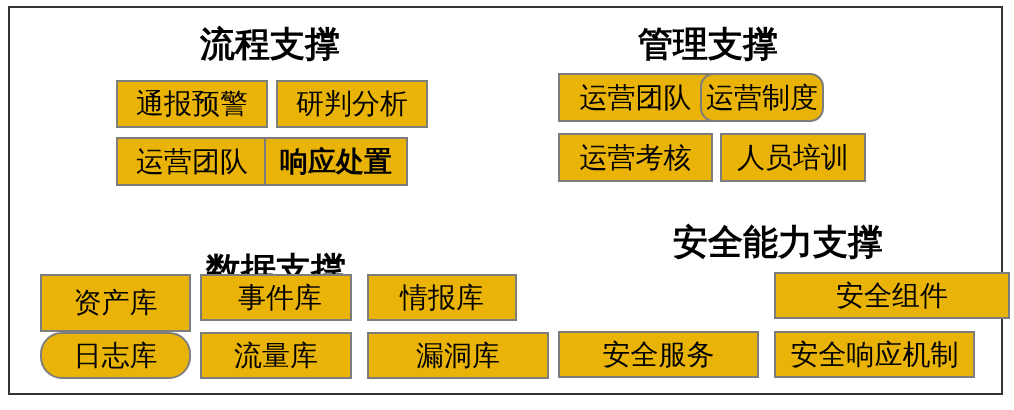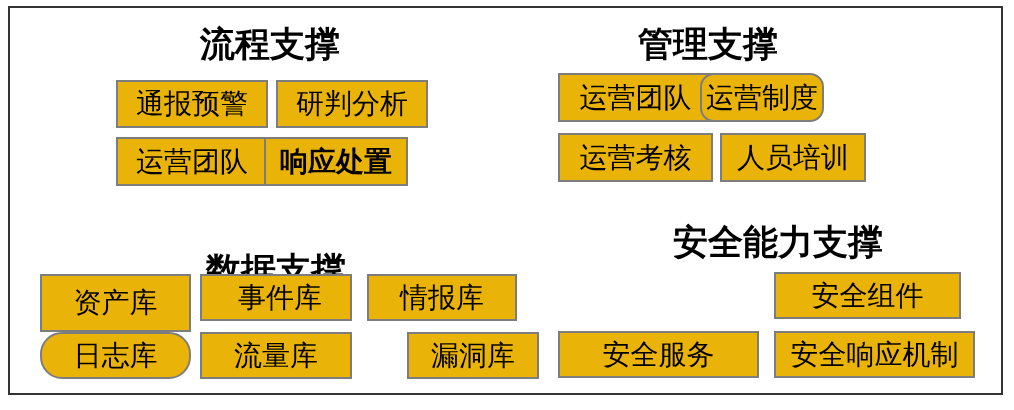--- a/index.html
+++ b/index.html
@@ -57,19 +57,19 @@
   <div class="box" style="left:700px; top:73px; width:124px; height:49px;border-radius:14px;">运营制度</div>
   <div class="box" style="left:558px; top:133px; width:155px; height:49px;">运营考核</div>
   <div class="box" style="left:720px; top:133px; width:146px; height:49px;">人员培训</div>
 
   <div class="group-title" style="left:156px; top:224px; width:240px;margin-top:28px;">数据支撑</div>
   <div class="box" style="left:40px; top:274px; width:151px; height:58px;">资产库</div>
   <div class="box" style="left:200px; top:274px; width:152px; height:47px;padding-left:8px;">事件库</div>
   <div class="box" style="left:367px; top:274px; width:150px; height:47px;">情报库</div>
   <div class="box" style="left:40px; top:332px; width:151px; height:47px;border-radius:22px;">日志库</div>
   <div class="box" style="left:200px; top:332px; width:152px; height:47px;">流量库</div>
-  <div class="box" style="left:367px; top:332px; width:132px; height:47px;margin-left:40px;">漏洞库</div>
+  <div class="box" style="left:367px; top:332px; width:182px; height:47px;">漏洞库</div>
 
   <div class="group-title" style="left:628px; top:224px; width:300px;">安全能力支撑</div>
-  <div class="box" style="left:774px; top:272px; width:187px; height:47px;">安全组件</div>
+  <div class="box" style="left:774px; top:272px; width:236px; height:47px;">安全组件</div>
   <div class="box" style="left:558px; top:331px; width:201px; height:47px;">安全服务</div>
   <div class="box" style="left:774px; top:331px; width:201px; height:47px;">安全响应机制</div>
 </div>
 
 </body></html>

